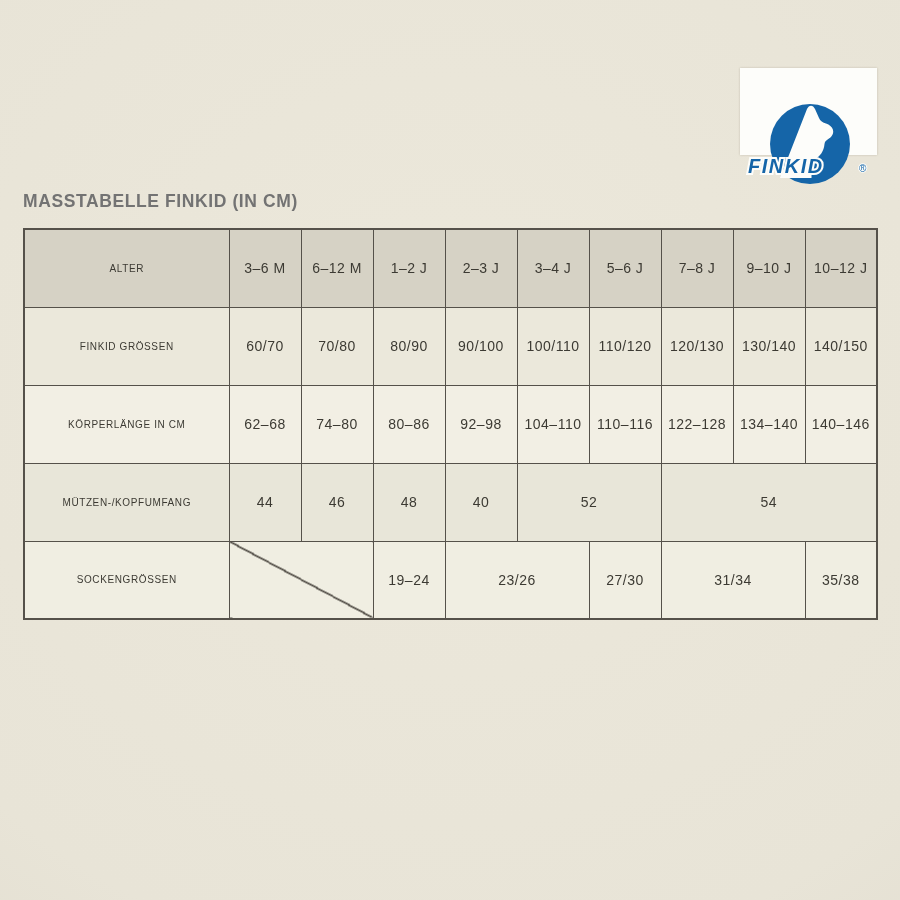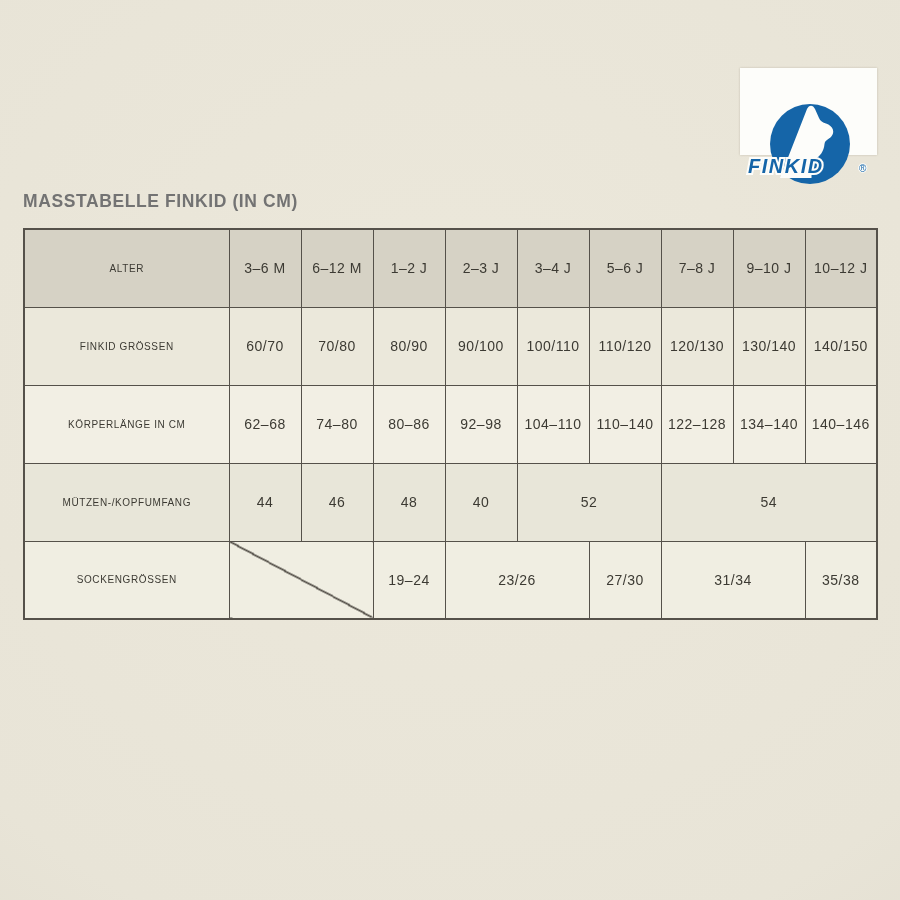--- a/index.html
+++ b/index.html
@@ -137,21 +137,21 @@
       <td>130/140</td>
       <td>140/150</td>
     </tr>
     <tr>
       <td class="row-label">KÖRPERLÄNGE IN CM</td>
       <td>62–68</td>
       <td>74–80</td>
       <td>80–86</td>
       <td>92–98</td>
       <td>104–110</td>
-      <td>110–140</td>
+      <td>110–116</td>
       <td>122–128</td>
       <td>134–140</td>
       <td>140–146</td>
     </tr>
     <tr>
       <td class="row-label">MÜTZEN-/KOPFUMFANG</td>
       <td>44</td>
       <td>46</td>
       <td>48</td>
       <td>40</td>

